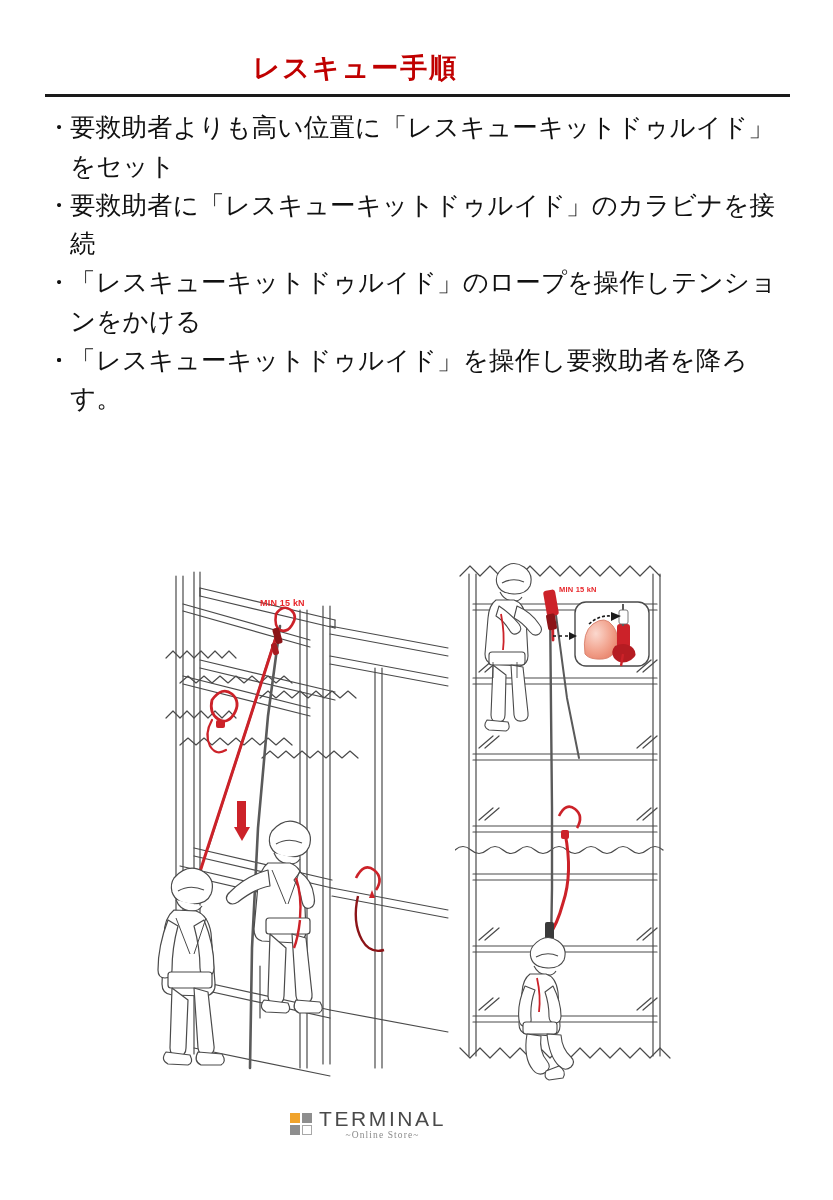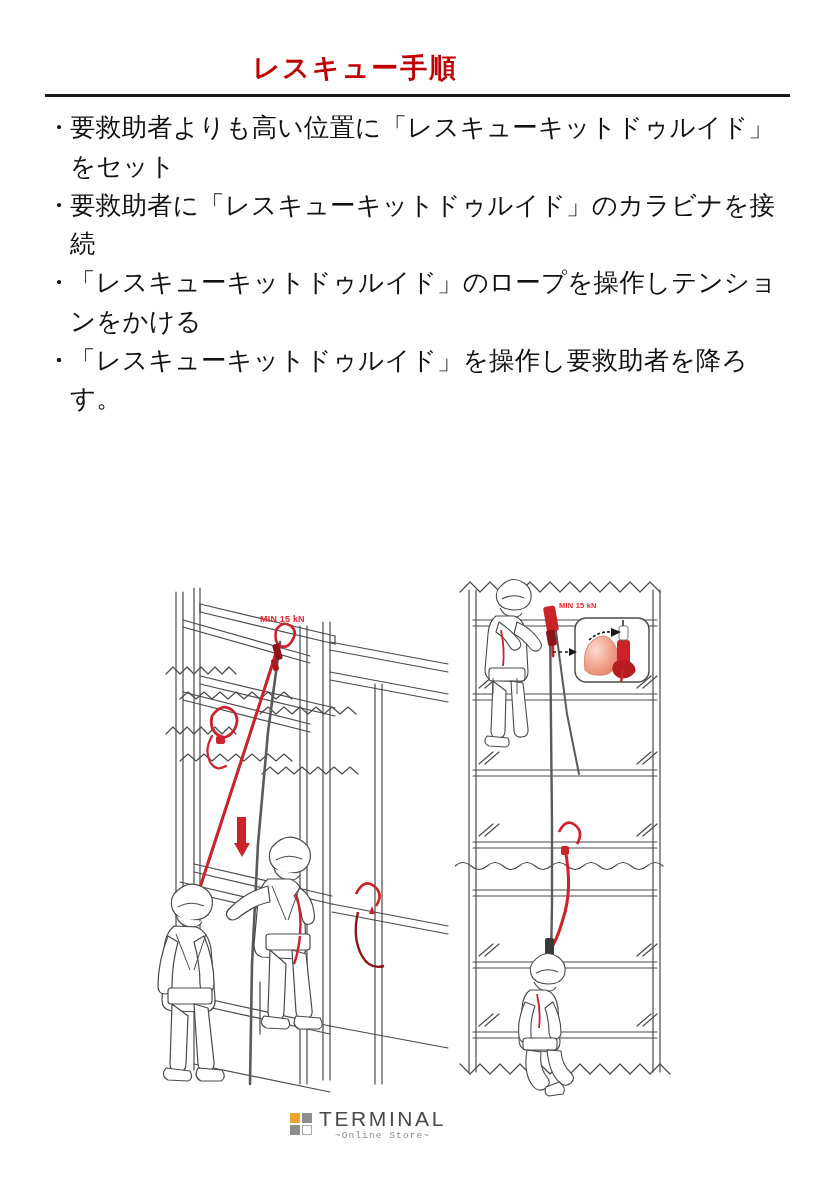--- a/index.html
+++ b/index.html
@@ -81,21 +81,21 @@
   
   .figures {
     position: absolute;
     left: 0;
     top: 548px;
     width: 833px;
     height: 540px;
   }
   .figure {
     position: absolute;
-    top: 16px;
+    top: 0;
     text-align: center;
   }
   .figure-left  { left: 150px; width: 300px; height: 540px; }
   .figure-right { left: 455px; width: 225px; height: 540px; }
 
   .fig-svg { display: block; width: 100%; height: 100%; }
 
   
   .footer {
     position: absolute;
@@ -134,21 +134,21 @@
     letter-spacing: 2.6px;
     color: #4a4a4a;
     font-weight: 400;
     font-family: "Liberation Sans", sans-serif;
   }
   .logo-sub {
     font-size: 9.5px;
     letter-spacing: 1.1px;
     color: #8a8a8a;
     margin-top: 2px;
-    font-family: Liberation Mono, monospace;
+    font-family: Liberation Serif, serif;
   }
 
   .kn-label {
     font-family: "Liberation Sans", sans-serif;
     font-size: 9px;
     font-weight: 700;
     fill: #e8262a;
     letter-spacing: 0.2px;
   }
   .kn-label-sm {

